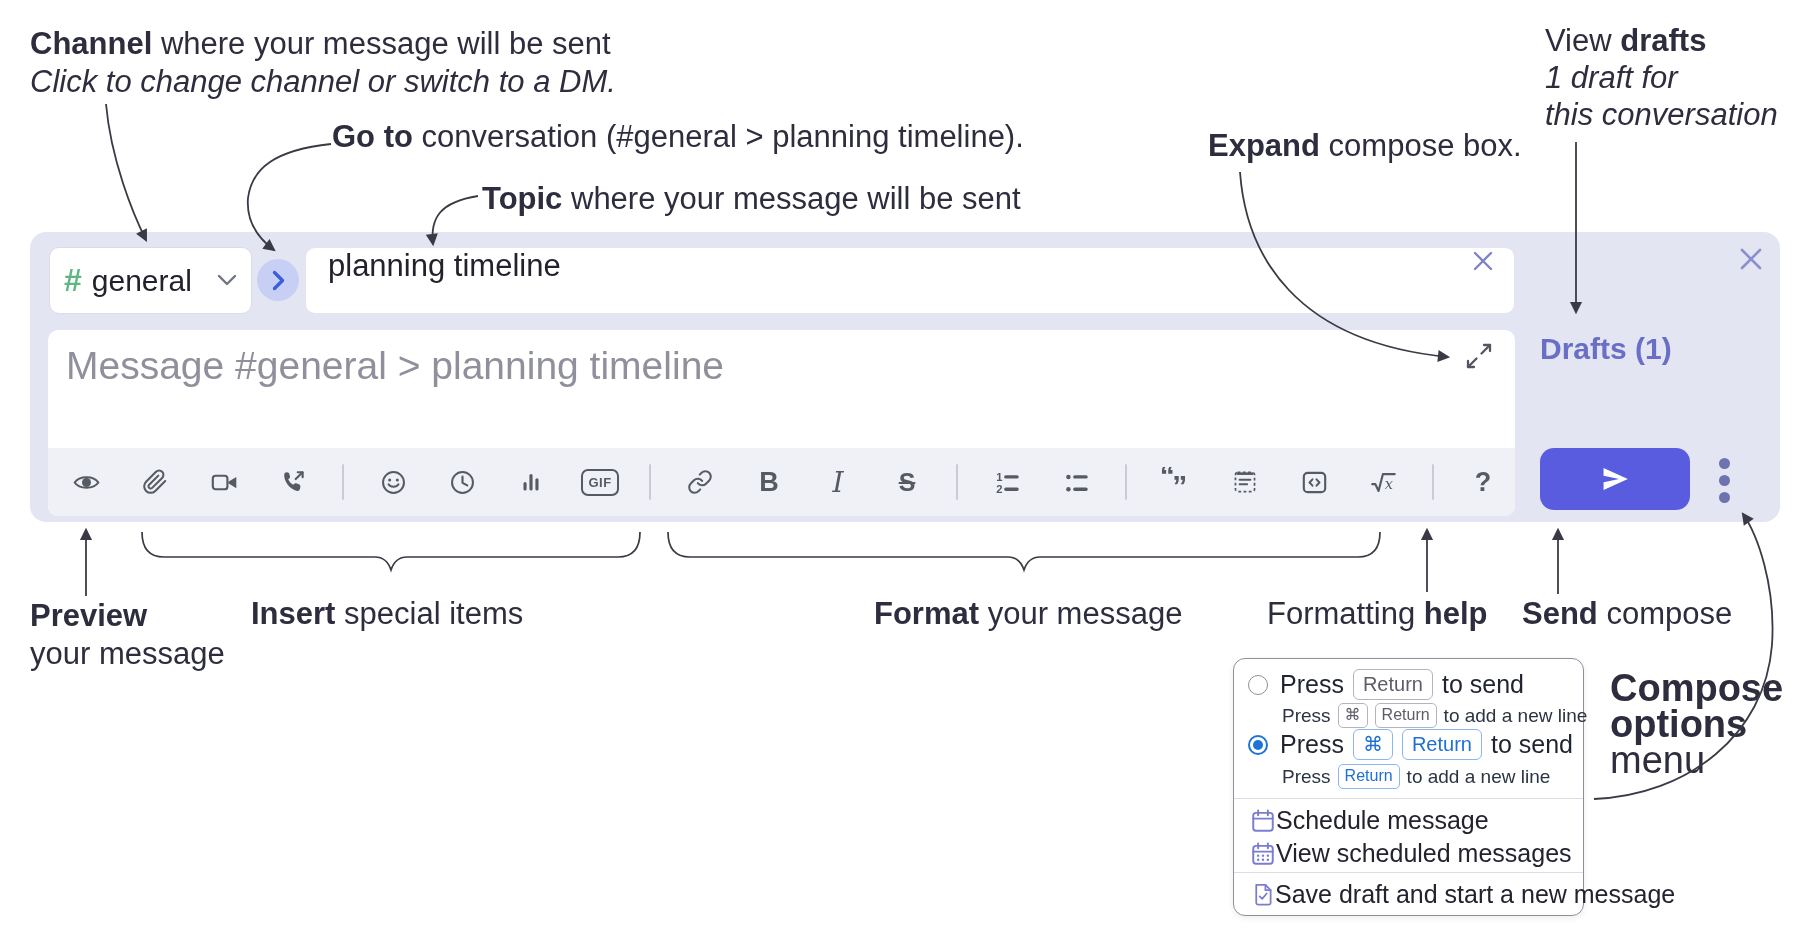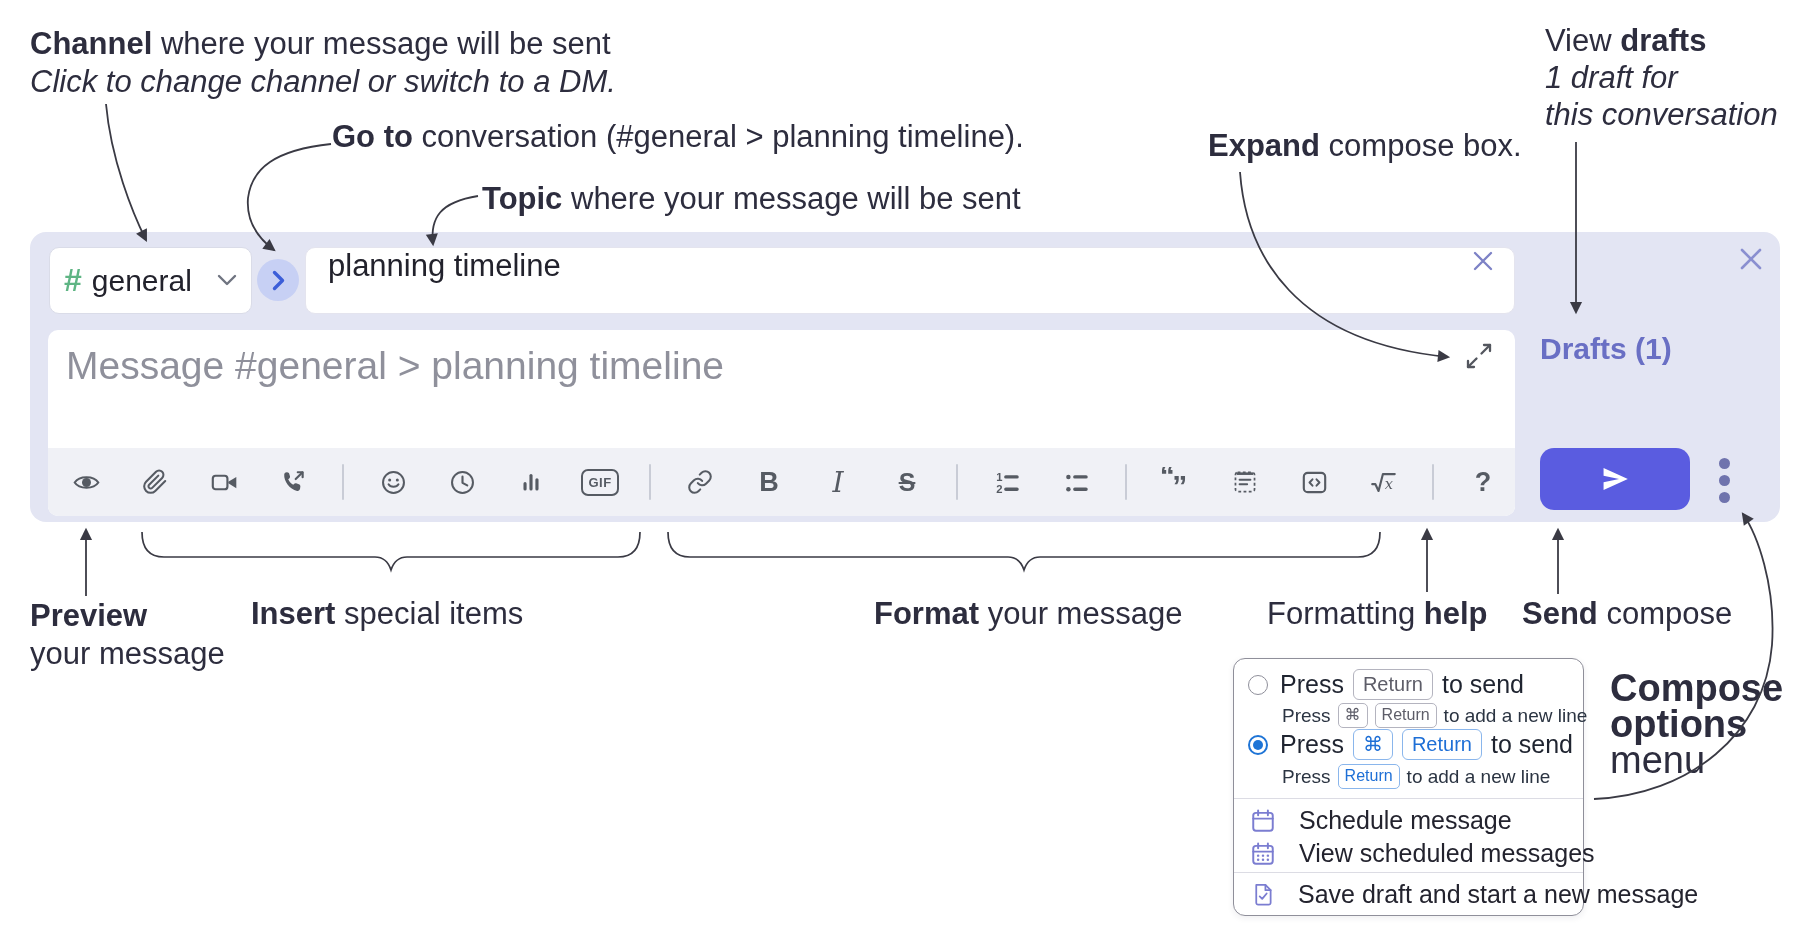--- a/index.html
+++ b/index.html
@@ -60,21 +60,21 @@
   .m-row{position:absolute;display:flex;align-items:center;white-space:nowrap}
   .m-main{left:14px;gap:9px;font-size:25px;color:#1f2430}
   .m-sub{left:48px;gap:7px;font-size:19px;color:#2b3442}
   .radio{width:20px;height:20px;border-radius:50%;border:1.5px solid #8f8f9a;flex:none;margin-right:3px}
   .radio.sel{border:2px solid var(--radio-blue);position:relative}
   .radio.sel::after{content:"";position:absolute;inset:3px;border-radius:50%;background:var(--radio-blue)}
   .kc{display:inline-block;border:1.3px solid #b4b4bf;border-radius:6px;background:#fff;color:#5d5d68;font-size:20px;line-height:1;padding:4px 9px 5px}
   .kc.sm{font-size:16px;padding:3px 6px 4px;border-radius:5px}
   .kc.blue{border-color:#8ab6ec;color:var(--kc-blue)}
   .m-div{position:absolute;left:0;width:100%;border-top:1.5px solid #dcdce4}
-  .m-item{left:16px;gap:23px;font-size:25px;color:#23232e;cursor:pointer}
+  .m-item{left:16px;gap:0;font-size:25px;color:#23232e;cursor:pointer}
   .m-item svg{flex:none}
 
   
   .overlay{position:absolute;inset:0;pointer-events:none}
 </style>
 </head>
 <body>
 
 <div class="canvas">
 

